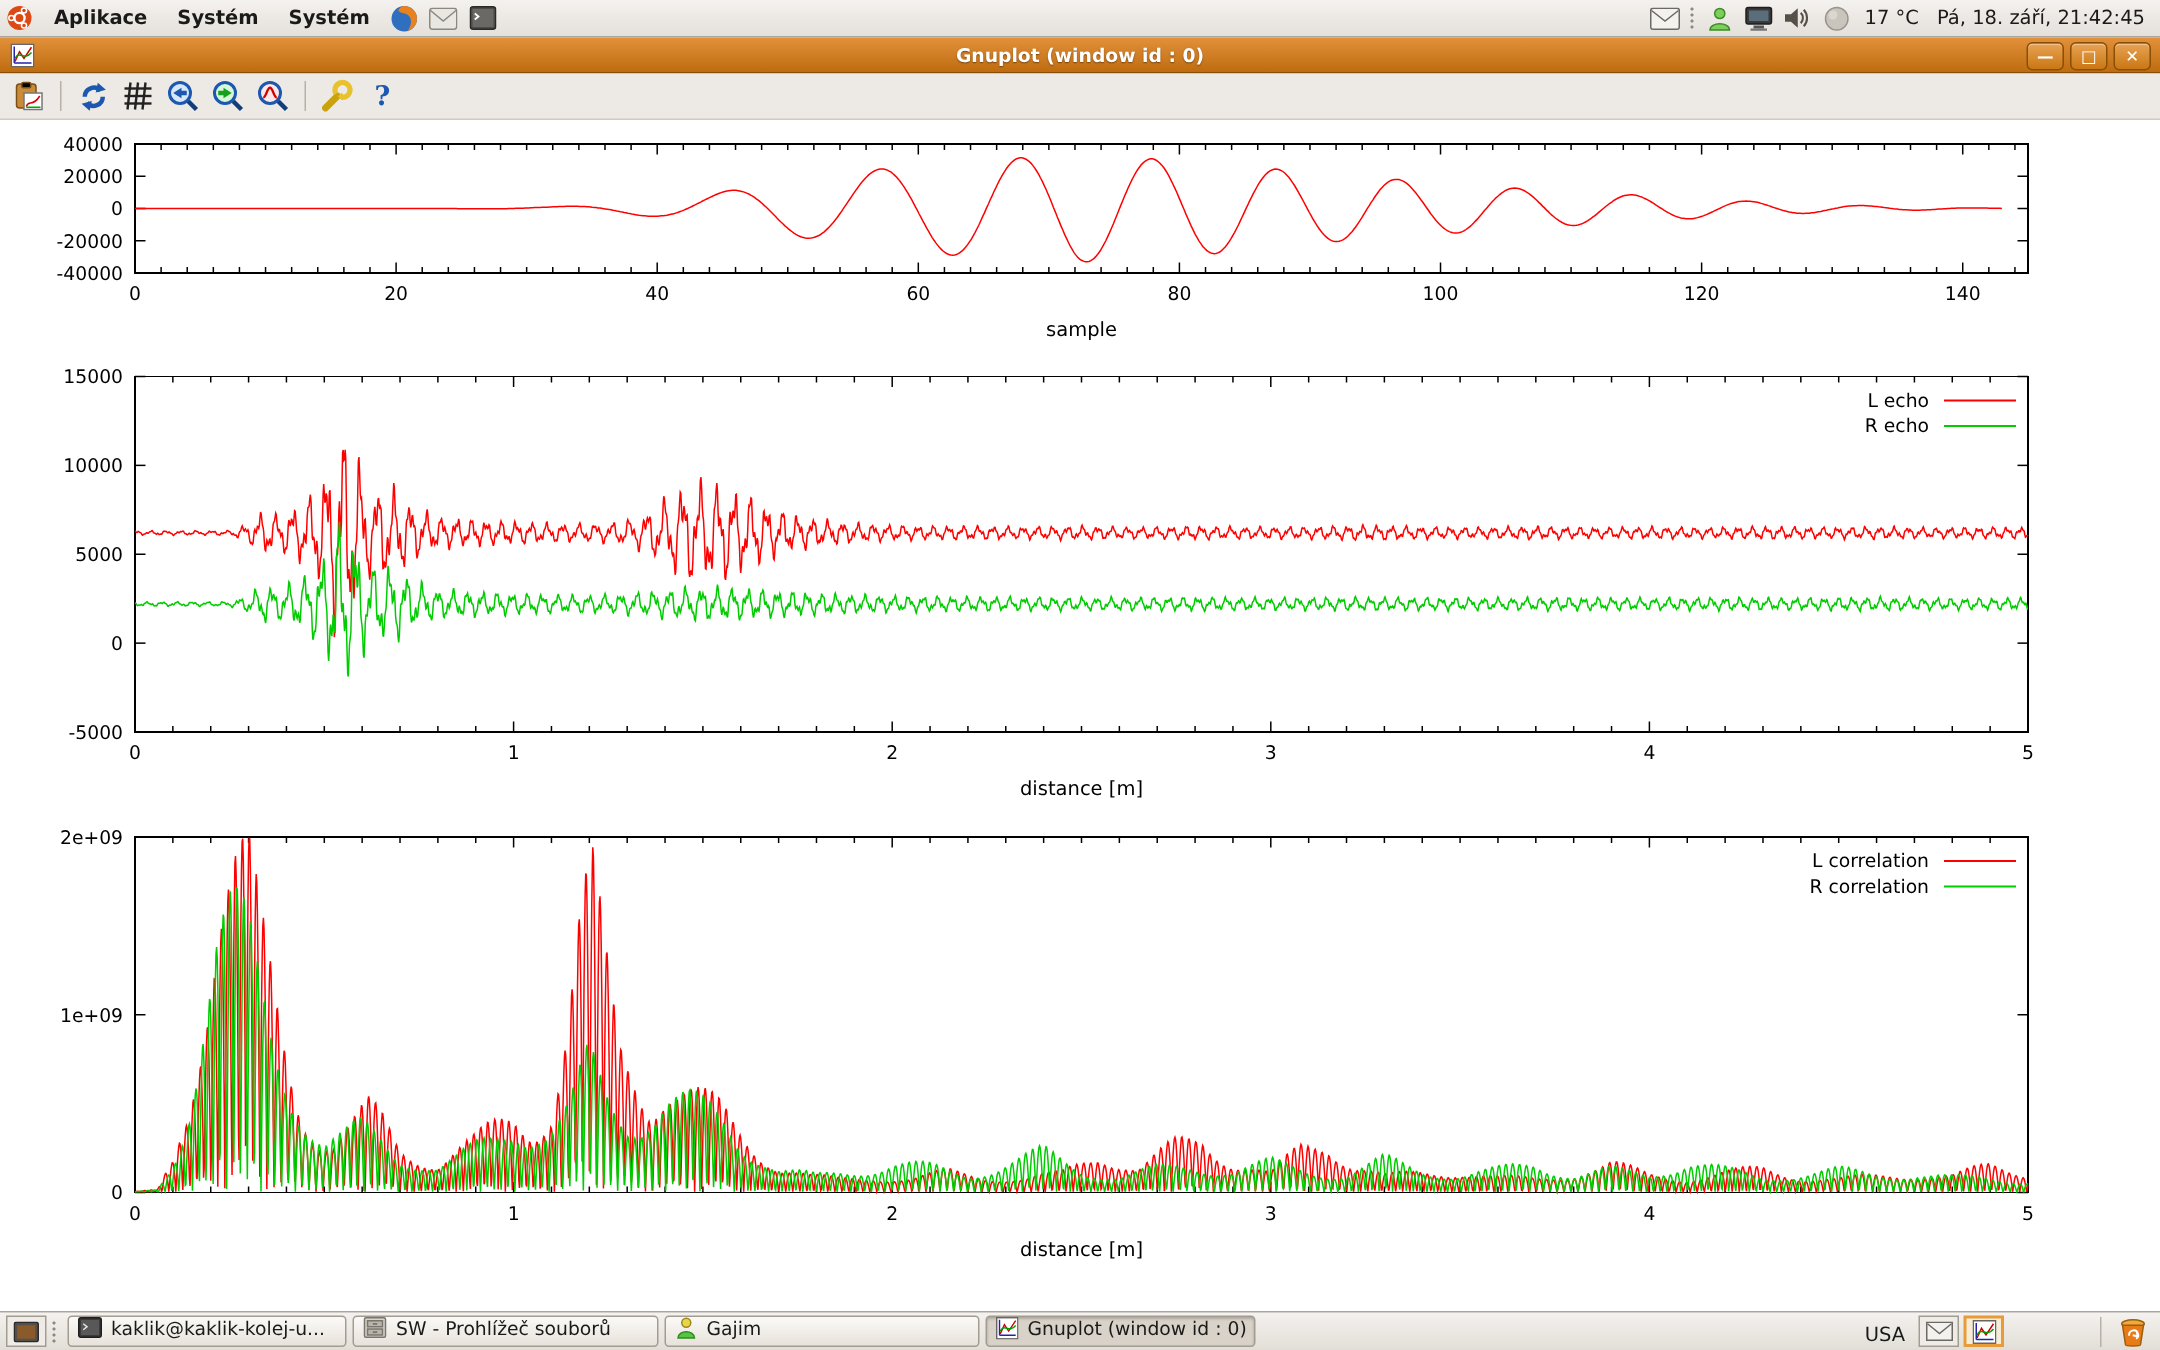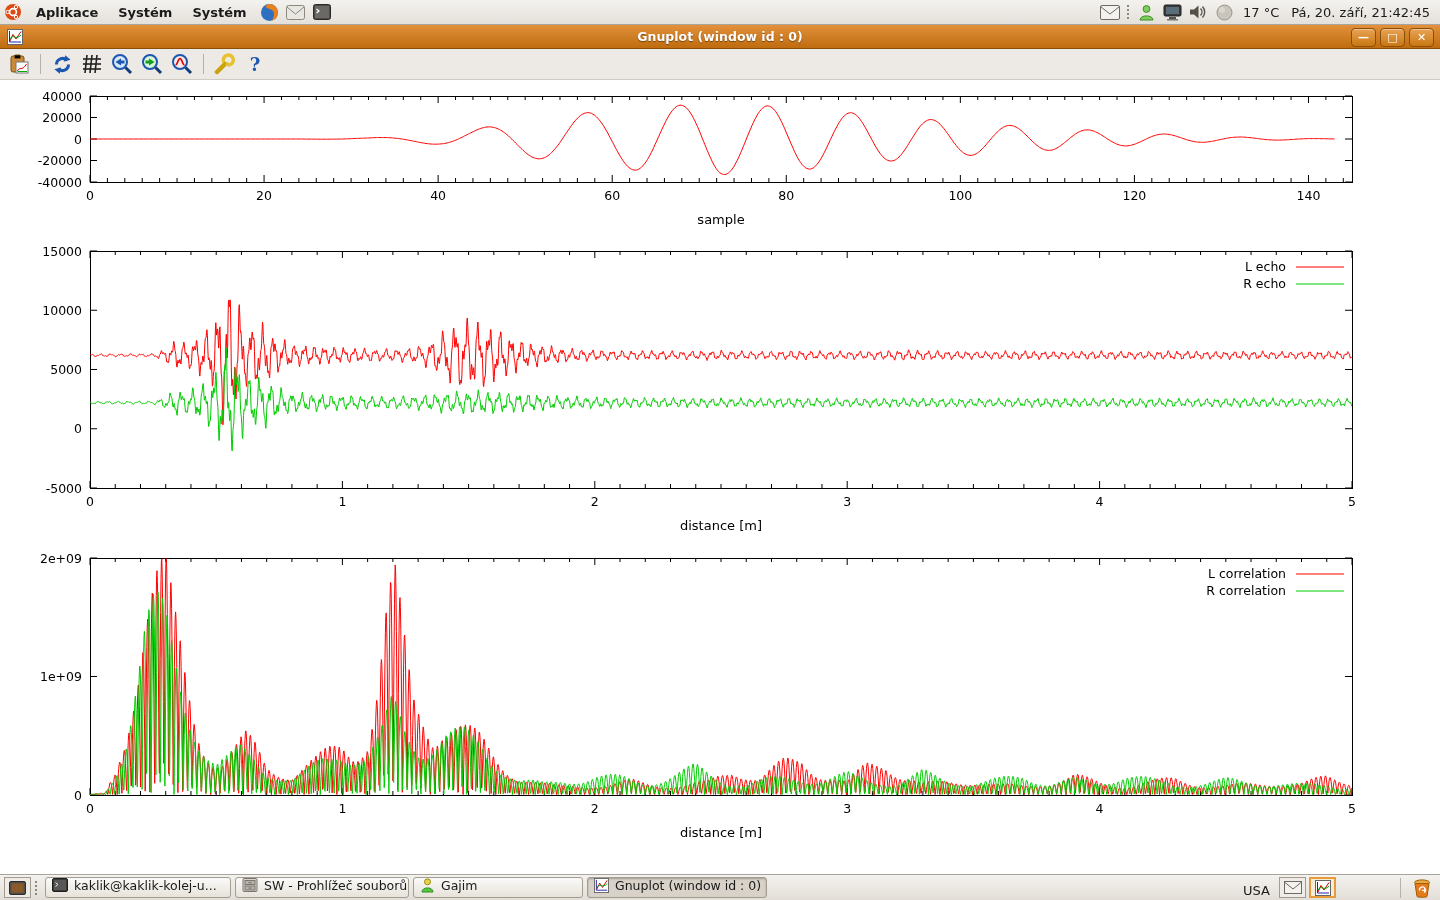--- a/index.html
+++ b/index.html
@@ -94,21 +94,21 @@
         <path d="M11.5 4.5 A5 5 0 0 1 11.5 11.5 M13.5 2.5 A8 8 0 0 1 13.5 13.5" stroke="#555149" fill="none" stroke-width="1.4"></path>
       </svg>
     </span>
     <span class="panel-icon">
       <svg width="17" height="17" viewBox="0 0 17 17">
         <circle cx="8.5" cy="8.5" r="7.5" fill="#c9c5bd" stroke="#9a958c"></circle>
         <circle cx="6" cy="6" r="3" fill="#dad7d1"></circle>
       </svg>
     </span>
     <span class="tray-text">17 °C</span>
-    <span class="tray-text" style="margin-right:10px;">Pá, 20. září, 21:42:45</span>
+    <span class="tray-text" style="margin-right:10px;">Pá, 18. září, 21:42:45</span>
   </div>
 </div>
 
 <div id="titlebar">
   <span class="panel-icon" style="margin-left:5px;z-index:4;">
     <svg width="16" height="16" viewBox="0 0 16 16">
       <rect x="0.5" y="0.5" width="15" height="15" fill="#fff" stroke="#666"></rect>
       <line x1="2.5" y1="13" x2="14" y2="13" stroke="#2222aa"></line>
       <line x1="2.5" y1="13" x2="2.5" y2="2" stroke="#2222aa"></line>
       <path d="M3 12 L6 5.5 L9 10 L14 2.5" stroke="#cc0000" fill="none"></path>
@@ -635,34 +635,34 @@
     <span class="ticon">
       <svg width="16" height="14" viewBox="0 0 16 14">
         <rect x="0.5" y="0.5" width="15" height="13" rx="1.5" fill="#3b3b3b" stroke="#1e1e1e"></rect>
         <rect x="2" y="2" width="12" height="10" fill="#585858"></rect>
         <path d="M3.5 4.5 L6 6.5 L3.5 8.5" stroke="#e8e8e8" fill="none"></path>
       </svg>
     </span>
     <span>kaklik@kaklik-kolej-u...</span>
   </span>
 
-  <span class="task-btn" style="width:174px;">
+  <span class="task-btn" style="width:204px;">
     <span class="ticon">
       <svg width="16" height="14" viewBox="0 0 16 14">
         <rect x="1" y="0.5" width="14" height="13" rx="1" fill="#d8d5cf" stroke="#7a766e"></rect>
         <rect x="3" y="2.5" width="10" height="4" fill="#b9b5ad" stroke="#7a766e"></rect>
         <rect x="3" y="8" width="10" height="4" fill="#b9b5ad" stroke="#7a766e"></rect>
         <rect x="6.5" y="4" width="3" height="1.2" fill="#7a766e"></rect>
         <rect x="6.5" y="9.5" width="3" height="1.2" fill="#7a766e"></rect>
       </svg>
     </span>
     <span>SW - Prohlížeč souborů</span>
   </span>
 
-  <span class="task-btn" style="width:170px;">
+  <span class="task-btn" style="width:210px;">
     <span class="ticon">
       <svg width="15" height="15" viewBox="0 0 15 15">
         <circle cx="7.5" cy="3.8" r="3" fill="#e8d34a" stroke="#9a8a1a"></circle>
         <path d="M2 14 C2 8.5 13 8.5 13 14 Z" fill="#57c443" stroke="#2f8c1f"></path>
       </svg>
     </span>
     <span>Gajim</span>
   </span>
 
   <span class="task-btn active" style="width:180px;">

